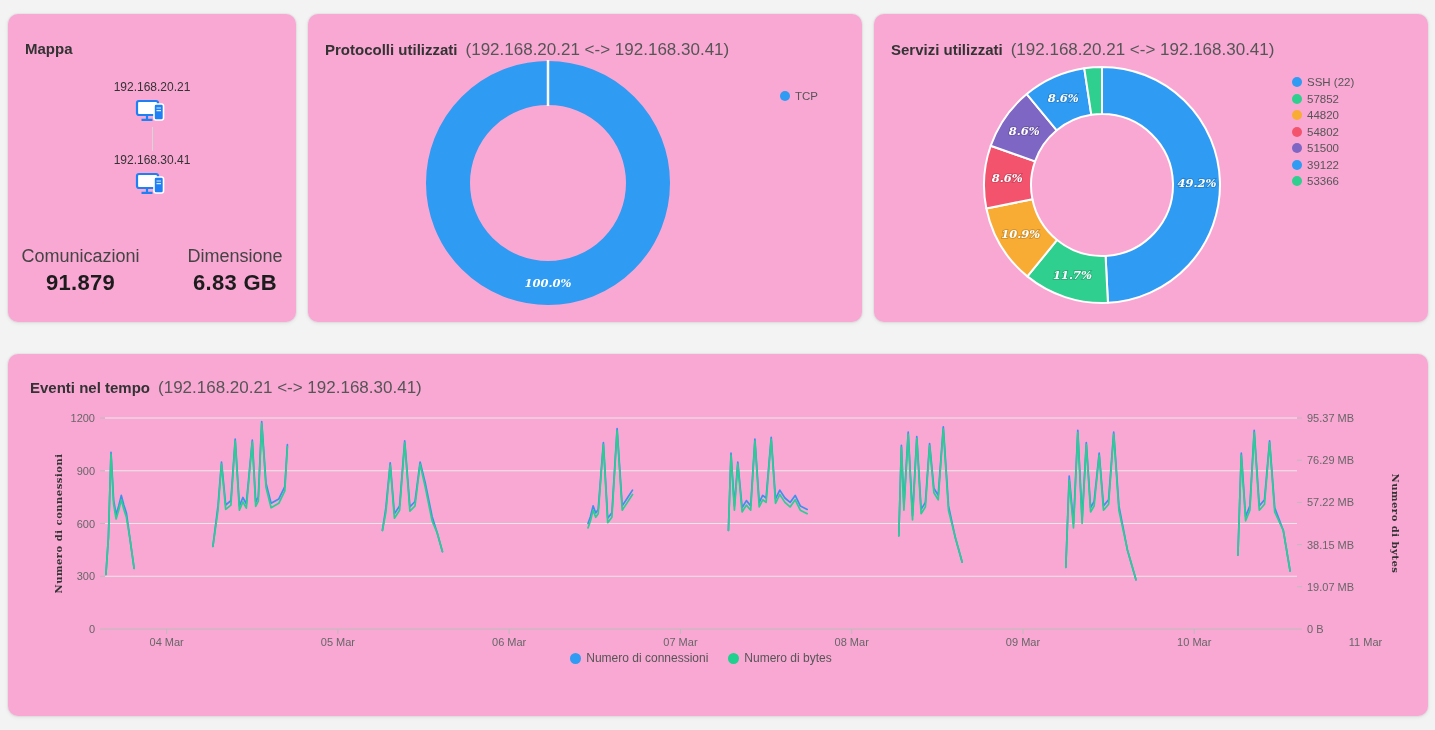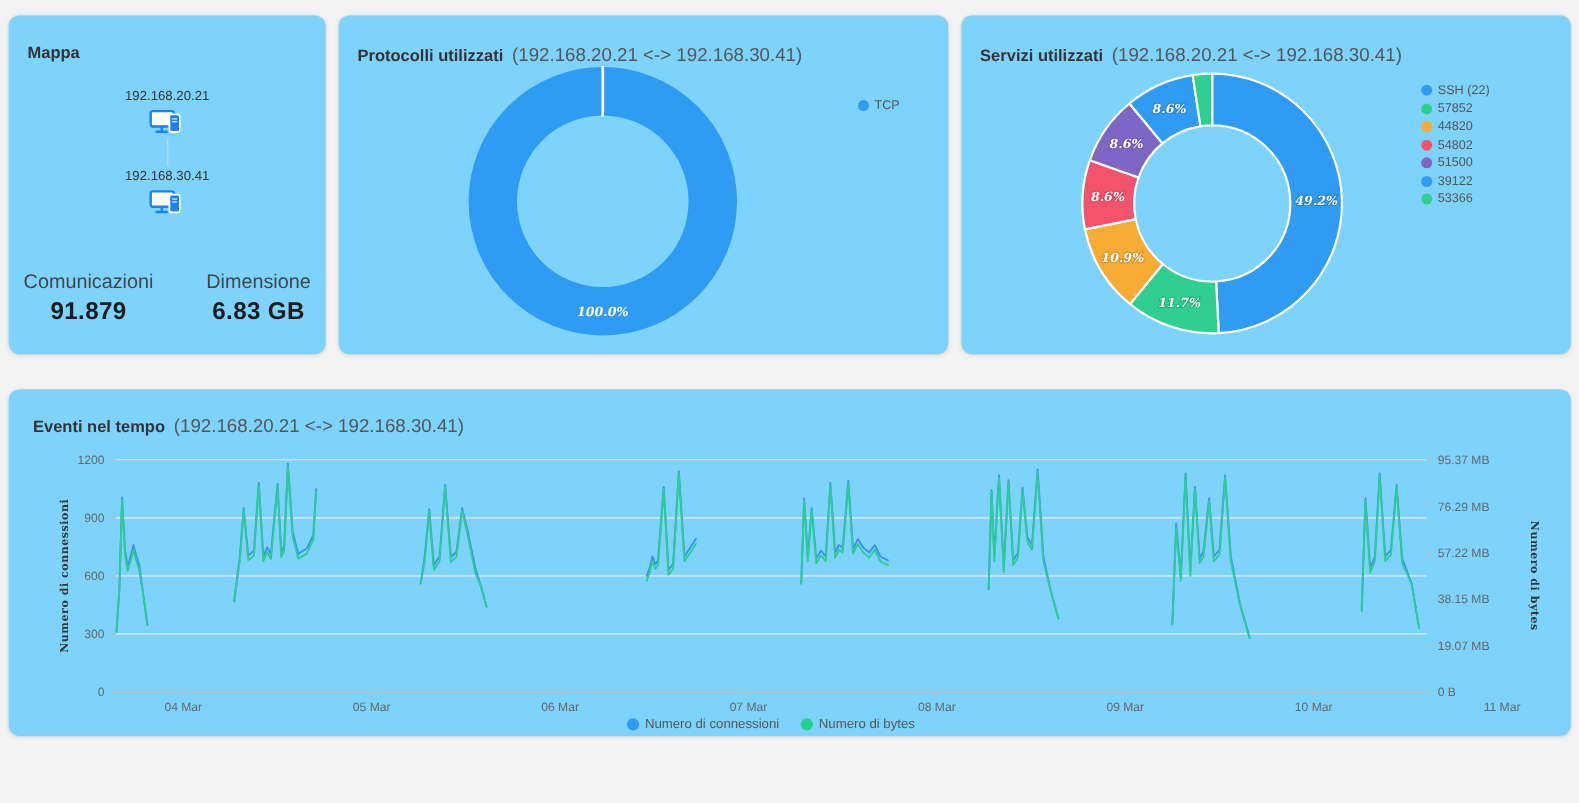--- a/index.html
+++ b/index.html
@@ -4,27 +4,27 @@
 <style>
   * { box-sizing: border-box; margin: 0; padding: 0; }
   html,body { width:1435px; height:730px; }
   body {
     background:#f3f3f4;
     font-family:"Liberation Sans", sans-serif;
     position:relative; overflow:hidden;
     color:#333;
   }
   .card {
-    position:absolute; background:#7dd3fc; border-radius:10px;
+    position:absolute; background:#f9a8d4; border-radius:10px;
     box-shadow:0 1px 4px rgba(0,0,0,.09), 0 0 0 1px rgba(0,0,0,.03);
   }
   #card-mappa     { left:8px;   top:14px;  width:288px;  height:308px; }
   #card-protocolli{ left:308px; top:14px;  width:554px;  height:308px;text-decoration:underline; }
   #card-servizi   { left:874px; top:14px;  width:554px;  height:308px; }
-  #card-eventi    { left:8px;   top:354px; width:1420px; height:315px; }
+  #card-eventi    { left:8px;   top:354px; width:1420px; height:362px; }
 
   .card-header { position:absolute; left:17px; top:26px; display:flex; align-items:baseline; gap:8px; white-space:nowrap; }
   #card-eventi .card-header { left:22px; top:24px; }
   .card-title { font-size:15px; font-weight:bold; color:#333; }
   .card-subtitle { font-size:17px; color:#555; }
 
   
   .map-area { position:absolute; left:0; top:66px; width:100%; text-align:center; }
   .map-node { position:relative; }
   .node-label { font-size:12px; color:#333; margin-bottom:4px; }

